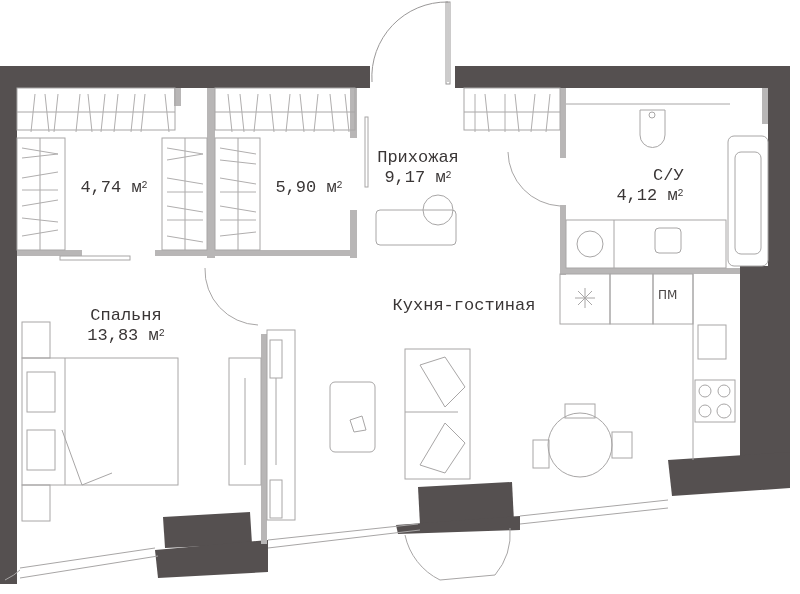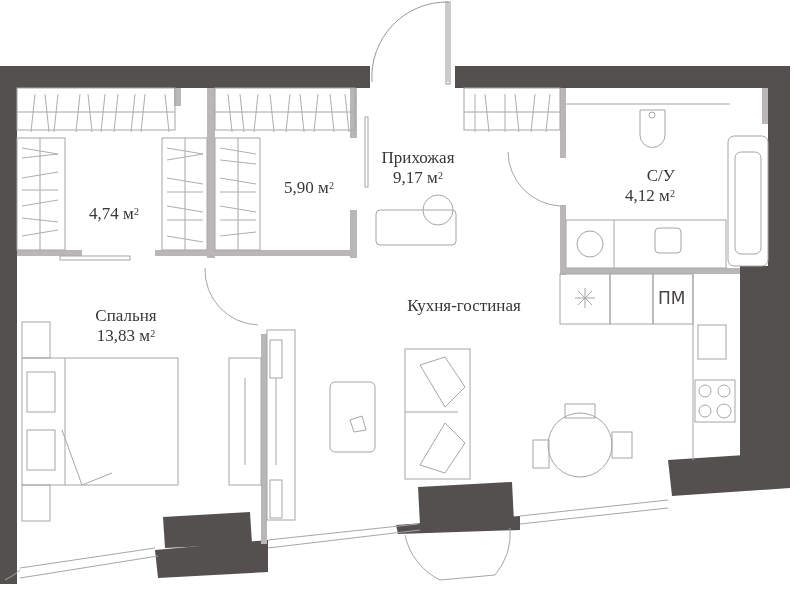--- a/index.html
+++ b/index.html
@@ -1,20 +1,20 @@
 <!DOCTYPE html>
 <html><head>
 <meta charset="utf-8">
 <style>
   html,body{margin:0;padding:0;background:#ffffff;}
   body{width:800px;height:594px;position:relative;overflow:hidden;font-family:"Liberation Sans",sans-serif;}
   svg{position:absolute;left:0;top:0;}
-  .label{position:absolute;text-align:center;color:#3a3636;font-family:Liberation Serif, serif;font-size:17px;line-height:20px;white-space:nowrap;transform:translateX(-50%);}
+  .label{position:absolute;text-align:center;color:#3a3636;font-family:Liberation Mono, monospace;font-size:17px;line-height:20px;white-space:nowrap;transform:translateX(-50%);}
   .label sup{font-size:10px;vertical-align:top;position:relative;top:-2px;}
-  .pm{position:absolute;font-family:"DejaVu Sans",sans-serif;font-size:17px;color:#4a4646;}
+  .pm{position:absolute;font-family:"DejaVu Sans",sans-serif;font-size:12px;color:#4a4646;}
 </style>
 </head>
 <body>
 
 <svg width="800" height="594" viewBox="0 0 800 594">
   <g fill="none" stroke="#9a9898" stroke-width="1">
 
     <path d="M372 82 A75 75 0 0 1 448 2 L448 82"></path>
     <rect x="446" y="2" width="4" height="82"></rect>
   </g>
@@ -134,21 +134,21 @@
       <path d="M20 568 L155 548 M20 578 L158 556"></path>
       <path d="M268 540 L418 524 M268 548 L420 530"></path>
       <path d="M520 516 L668 500 M520 524 L668 508"></path>
     </g>
 
     <path d="M405 535 A65 65 0 0 0 440 580 L495 575 A65 65 0 0 0 510 528"></path>
     <path d="M5 580 Q15 575 20 570"></path>
   </g>
 </svg>
 
-<div class="label" style="left:114px;top:178px;margin-top:26px;">
+<div class="label" style="left:114px;top:178px;">
   <span>4,74</span> <span>м</span><sup>2</sup>
 </div>
 <div class="label" style="left:309px;top:178px;">
   <span>5,90</span> <span>м</span><sup>2</sup>
 </div>
 <div class="label" style="left:418px;top:148px;">
   <div>Прихожая</div>
   <div><span>9,17</span> <span>м</span><sup>2</sup></div>
 </div>
 <div class="label" style="left:650px;top:166px;text-align:right;">

